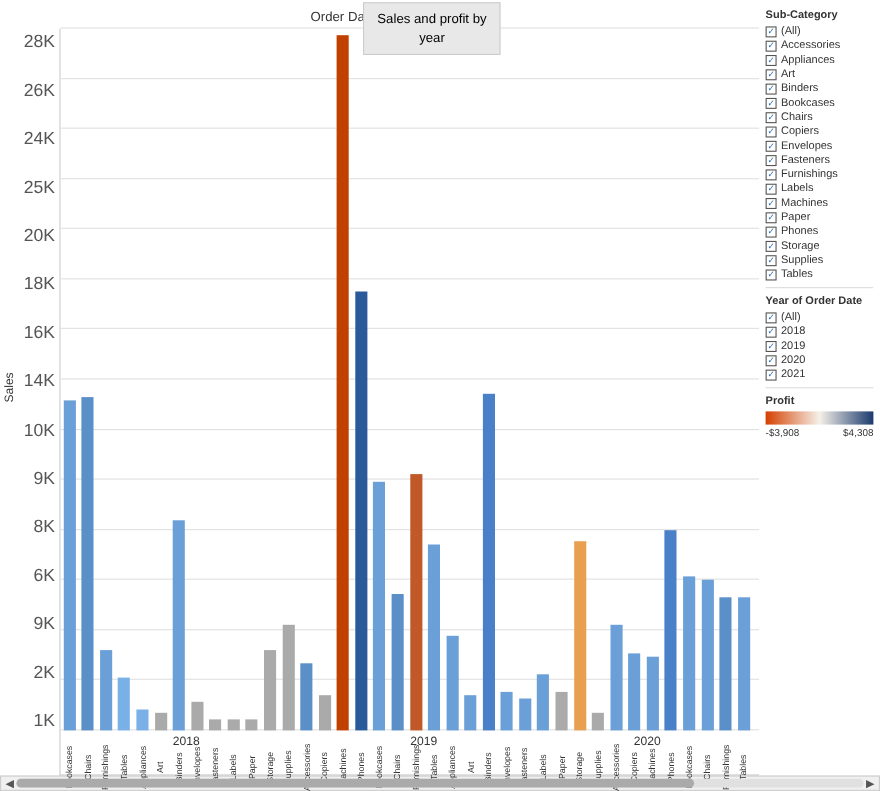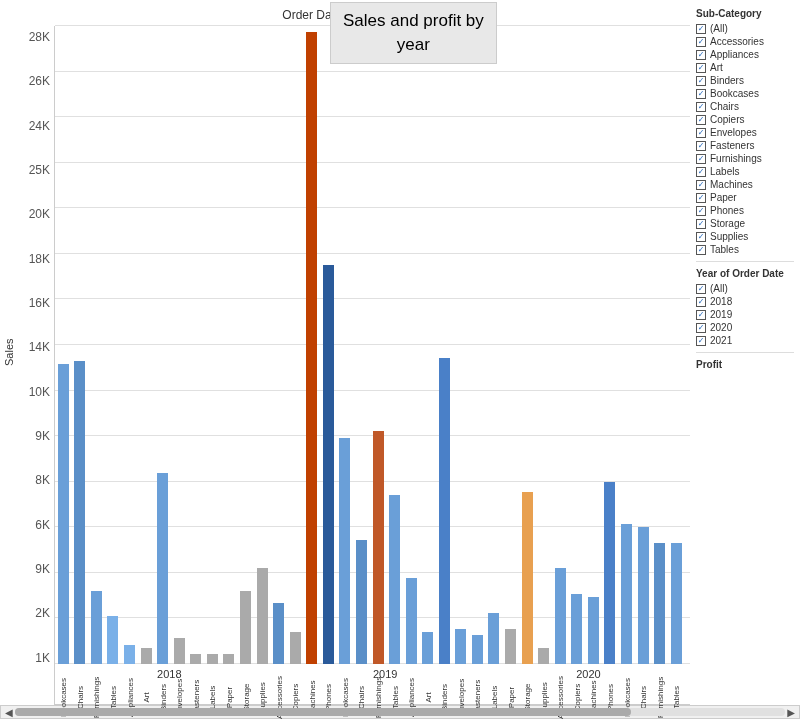--- a/index.html
+++ b/index.html
@@ -8,21 +8,21 @@
     .main-container { display: flex; flex-direction: column; width: 800px; height: 719px; }
 
     
     .tooltip-box {
       position: absolute;
       top: 2px;
       left: 330px;
       background: #e8e8e8;
       border: 1px solid #ccc;
       padding: 6px 12px;
-      font-size: 17px;
+      font-size: 12px;
       text-align: center;
       line-height: 1.4;
       z-index: 10;
     }
 
     .chart-area { display: flex; flex: 1; position: relative; }
 
     
     .y-axis-label {
       writing-mode: vertical-rl;
@@ -51,21 +51,21 @@
 
     
     .y-ticks {
       display: flex;
       flex-direction: column-reverse;
       justify-content: space-between;
       width: 36px;
       padding-bottom: 40px;
       padding-top: 4px;
     }
-    .y-tick { font-size: 12px; color: #555; text-align: right; padding-right: 4px; }
+    .y-tick { font-size: 16px; color: #555; text-align: right; padding-right: 4px; }
 
     
     .plot-area { flex: 1; position: relative; border-left: 1px solid #ccc; border-bottom: 1px solid #ccc; }
 
     
     .grid-lines { position: absolute; top: 0; left: 0; right: 0; bottom: 40px; }
     .grid-line { position: absolute; left: 0; right: 0; border-top: 1px solid #e0e0e0; }
 
     
     .x-year-labels { position: absolute; bottom: 22px; left: 0; right: 0; height: 14px; }
@@ -396,20 +396,27 @@
               <div class="legend-checkbox checked"></div>
               <span class="legend-label">2020</span>
             </div>
             <div class="legend-item">
               <div class="legend-checkbox checked"></div>
               <span class="legend-label">2021</span>
             </div>
           </div>
         <hr class="legend-divider">
         <div class="legend-section-title">Profit</div>
+        <div class="profit-bar-container">
+          <div class="profit-gradient"></div>
+          <div class="profit-labels">
+            <span>-$3,908</span>
+            <span>$4,308</span>
+          </div>
+        </div>
       </div>
     </div>
   </div>
 
   <div class="scrollbar-area">
     <span class="scroll-arrow">◀</span>
     <div class="scrollbar-track">
       <div class="scrollbar-thumb"></div>
     </div>
     <span class="scroll-arrow">▶</span>

